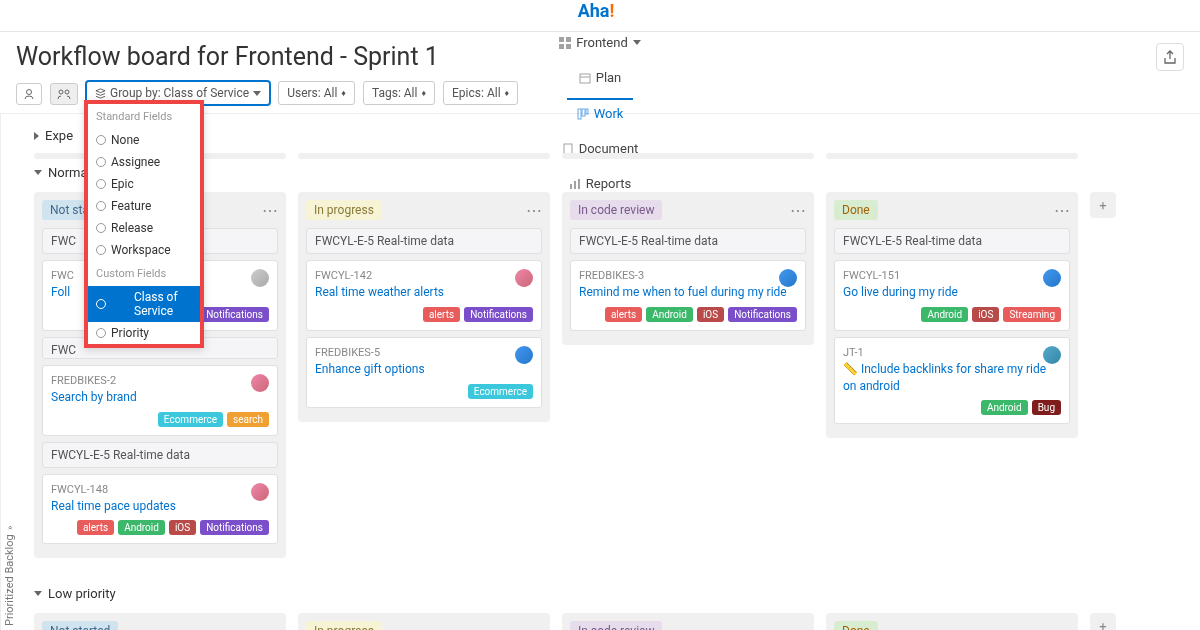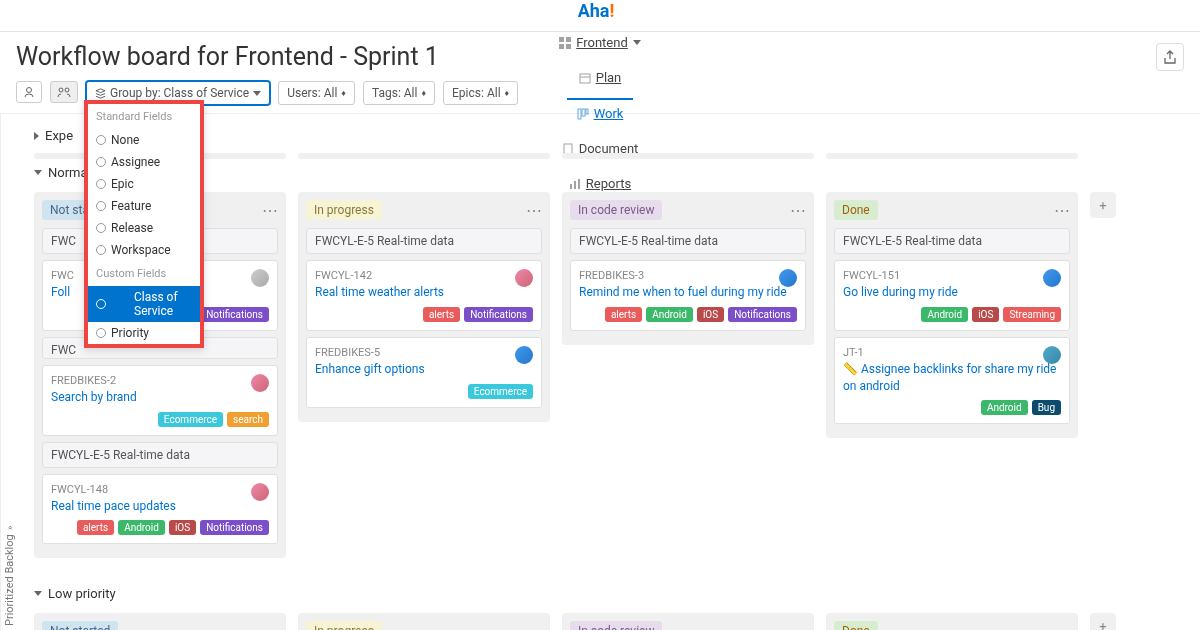--- a/index.html
+++ b/index.html
@@ -1,29 +1,29 @@
 <!DOCTYPE html>
 <html><head>
 <meta charset="utf-8">
 <style>
 * { box-sizing: border-box; margin: 0; padding: 0; }
 body { font-family: -apple-system, BlinkMacSystemFont, "Segoe UI", Roboto, sans-serif; font-size: 13px; color: #333; background: #fff; width: 1200px; height: 630px; overflow: hidden; position: relative; }
 .topnav { display: flex; align-items: center; height: 32px; border-bottom: 1px solid #e5e5e5; padding: 0 12px; gap: 8px; flex-direction: column; }
 .logo { font-weight: 700; font-size: 18px; color: #0073cf; margin-right: 8px; }
 .logo .ex { color: #ff6b00; }
-.nav-item { display: flex; align-items: center; gap: 5px; padding: 6px 10px; color: #444; font-size: 13px; cursor: pointer; text-decoration: underline; }
+.nav-item { display: flex; align-items: center; gap: 5px; padding: 6px 10px; color: #444; font-size: 13px; cursor: pointer; }
 .nav-item.active { border-top: 2px solid #0073cf; color: #0073cf; margin-top: -1px; }
 .nav-icon { width: 12px; height: 12px; opacity: 0.6; }
 .spacer { flex: 1; }
 .top-icon { width: 16px; height: 16px; opacity: 0.5; margin: 0 6px; cursor: pointer; }
 .avatar { width: 20px; height: 20px; border-radius: 50%; background: linear-gradient(135deg, #e8a, #c67); }
 .title-row { display: flex; align-items: center; padding: 10px 16px 4px; }
 .title { font-size: 25px; font-weight: 400; color: #333; }
 .share-btn { width: 28px; height: 28px; border: 1px solid #ddd; border-radius: 4px; display: flex; align-items: center; justify-content: center; cursor: pointer; }
-.filter-row { display: flex; align-items: flex-start; gap: 8px; padding: 6px 16px 8px; border-bottom: 1px solid #eee; }
+.filter-row { display: flex; align-items: flex-end; gap: 8px; padding: 6px 16px 8px; border-bottom: 1px solid #eee; }
 .filter-btn { border: 1px solid #ccc; border-radius: 3px; padding: 4px 8px; font-size: 12px; color: #555; display: flex; align-items: center; gap: 4px; background: #fff; cursor: pointer; }
 .filter-btn.icon-only { padding: 4px 6px; }
 .filter-btn.groupby { border-color: #0073cf; box-shadow: 0 0 0 1px #0073cf; }
 .main { display: flex; height: calc(630px - 110px); }
 .sidebar-tab { writing-mode: vertical-rl; transform: rotate(180deg); font-size: 11px; color: #777; padding: 8px 2px; border-right: 1px solid #eee; display: flex; align-items: center; gap: 4px; cursor: pointer; }
 .board { flex: 1; padding: 10px 16px; overflow: auto; position: relative; }
 .swimlane-header { display: flex; align-items: center; gap: 6px; font-size: 13px; color: #333; padding: 4px 0; cursor: pointer; }
 .columns { display: flex; gap: 12px; margin: 8px 0 24px; align-items: flex-start; }
 .col { width: 252px; background: #f0f0f0; border-radius: 4px; padding: 8px; position: relative; }
 .col-header { display: flex; align-items: center; justify-content: space-between; margin-bottom: 8px; }
@@ -45,21 +45,21 @@
 .av4 { background: linear-gradient(135deg,#5ac,#38a); }
 .tags { display: flex; gap: 4px; justify-content: flex-end; margin-top: 6px; flex-wrap: wrap; }
 .tag { font-size: 10px; color: #fff; padding: 2px 6px; border-radius: 3px; }
 .t-alerts { background: #e85c5c; }
 .t-notifications { background: #7a4fc9; }
 .t-android { background: #3cb86a; }
 .t-ios { background: #b84a4a; }
 .t-ecommerce { background: #3cc8dc; }
 .t-search { background: #f0a030; }
 .t-streaming { background: #e85c5c; }
-.t-bug { background: #0c4a6e; text-align: right; }
+.t-bug { background: #7f1d1d; text-align: right; }
 .emoji { font-size: 12px; margin-right: 3px; }
 .skeleton { display: flex; gap: 12px; margin: 6px 0 2px; }
 .skel-line { width: 252px; height: 6px; background: #f0f0f0; border-radius: 3px; }
 
 .dropdown { position: absolute; top: 100px; left: 84px; width: 120px; background: #fff; border: 4px solid #ef4444; box-shadow: 0 2px 8px rgba(0,0,0,0.15); z-index: 100; font-size: 12px; }
 .dd-header { padding: 6px 8px; color: #999; font-size: 11px; }
 .dd-item { display: flex; align-items: center; gap: 5px; padding: 4px 8px; cursor: pointer; }
 .dd-item.selected { background: #0073cf; color: #fff; gap: 28px; }
 .dd-radio { width: 10px; height: 10px; border: 1px solid #999; border-radius: 50%; flex-shrink: 0; }
 .dd-item.selected .dd-radio { border-color: #fff; }
@@ -294,21 +294,21 @@
           <div class="card-title">Go live during my ride</div>
           <div class="card-avatar av3"></div>
           <div class="tags">
               <span class="tag t-android">Android</span>
               <span class="tag t-ios">iOS</span>
               <span class="tag t-streaming">Streaming</span>
             </div>
         </div>
         <div class="card">
           <div class="card-id">JT-1</div>
-          <div class="card-title"><span class="emoji">📏</span><span>Assignee backlinks for share my ride on android</span></div>
+          <div class="card-title"><span class="emoji">📏</span><span>Include backlinks for share my ride on android</span></div>
           <div class="card-avatar av4"></div>
           <div class="tags">
               <span class="tag t-android">Android</span>
               <span class="tag t-bug">Bug</span>
             </div>
         </div>
       </div>
 
       <div class="add-col">+</div>
     </div>

